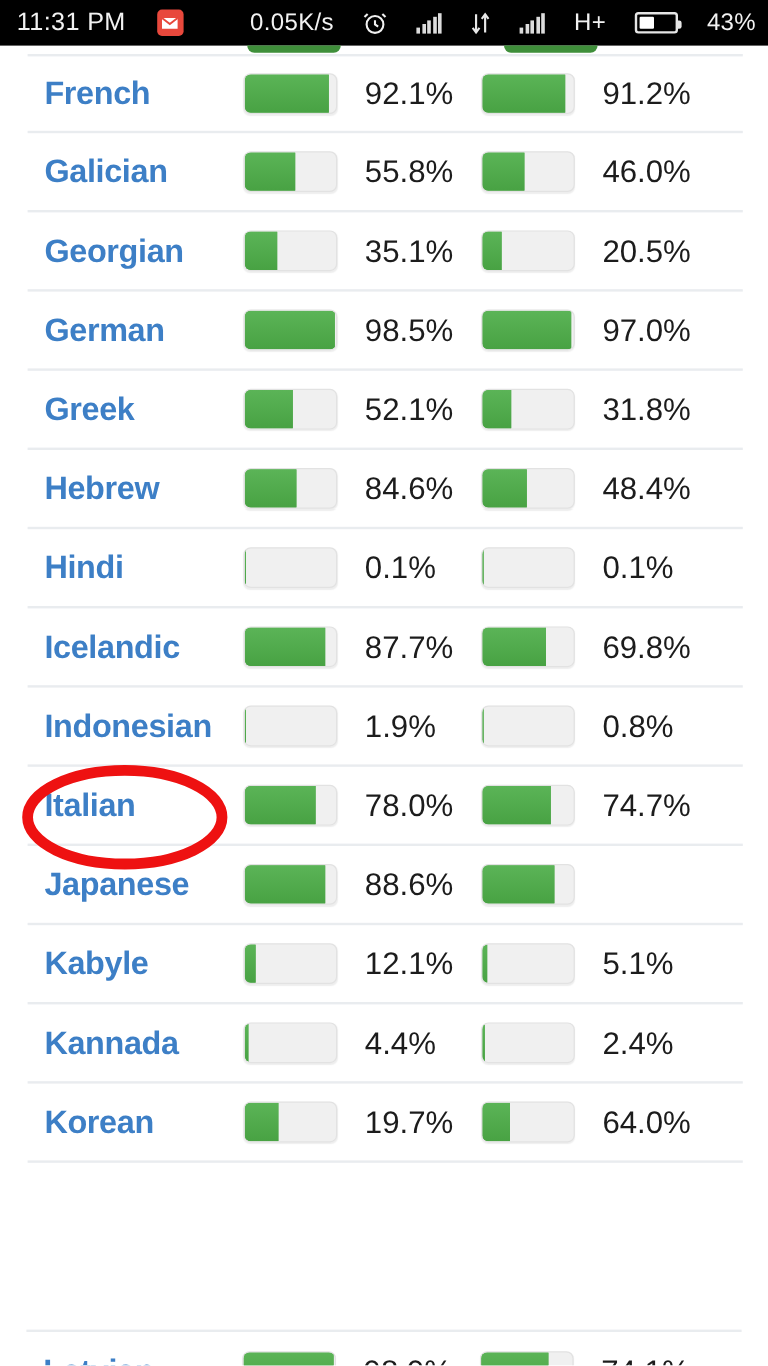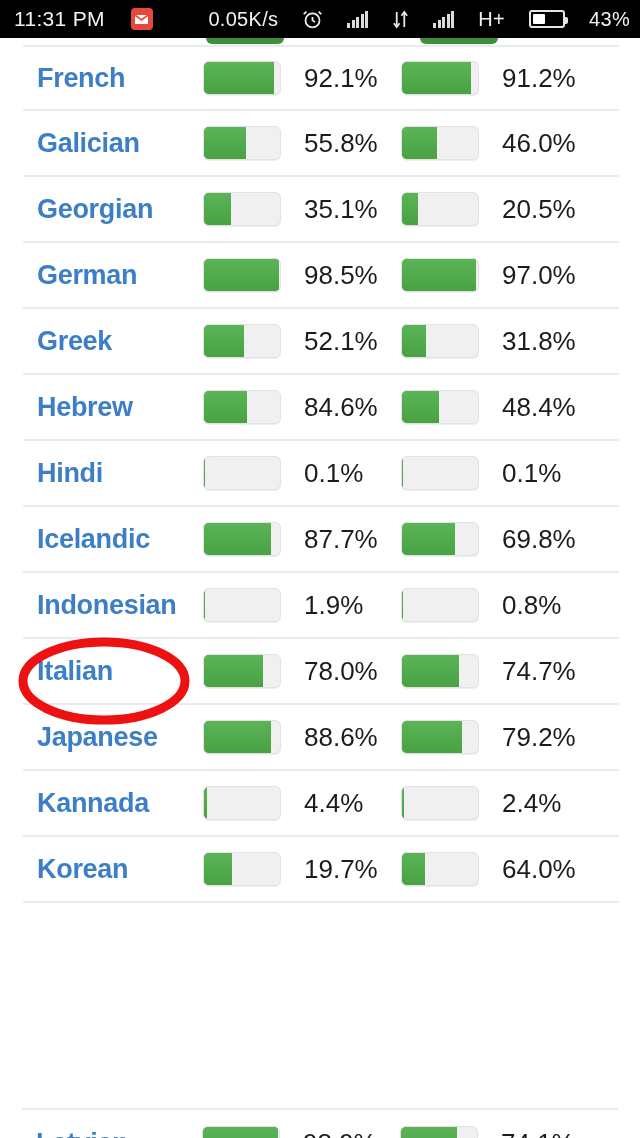--- a/index.html
+++ b/index.html
@@ -293,21 +293,31 @@
       </div>
       <div class="row">
         <div class="lang">Japanese</div>
         <div class="bar">
           <div class="fill" style="width:88.6%"></div>
         </div>
         <div class="pct">88.6%</div>
         <div class="bar">
           <div class="fill" style="width:79.2%"></div>
         </div>
-        <div class="pct">79.2%</div>
+      </div>
+      <div class="row">
+        <div class="lang">Kabyle</div>
+        <div class="bar">
+          <div class="fill" style="width:12.1%"></div>
+        </div>
+        <div class="pct">12.1%</div>
+        <div class="bar">
+          <div class="fill" style="width:5.1%"></div>
+        </div>
+        <div class="pct">5.1%</div>
       </div>
       <div class="row">
         <div class="lang">Kannada</div>
         <div class="bar">
           <div class="fill" style="width:4.4%"></div>
         </div>
         <div class="pct">4.4%</div>
         <div class="bar">
           <div class="fill" style="width:2.4%"></div>
         </div>

